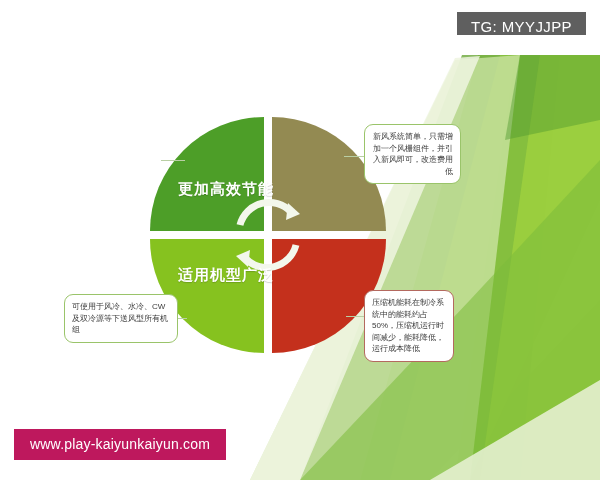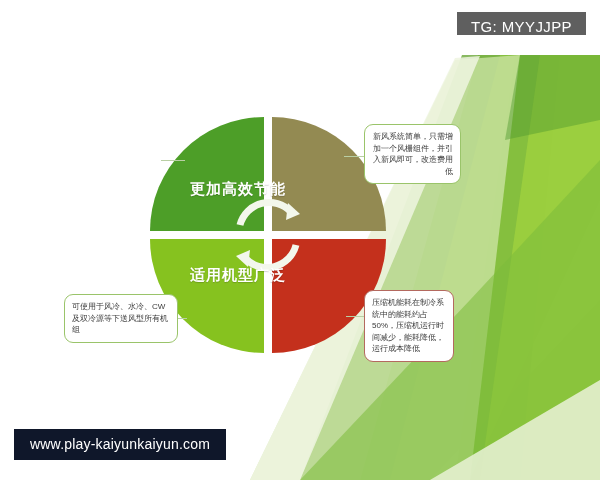--- a/index.html
+++ b/index.html
@@ -36,21 +36,21 @@
     letter-spacing: 0.4px;
     padding: 6px 14px 0 14px;
     white-space: nowrap;
   }
 
   
   .url-bar {
     position: absolute;
     left: 14px;
     bottom: 20px;
-    background: #0f172a;
+    background: #be185d;
     color: #ffffff;
     font-size: 14px;
     letter-spacing: 0.2px;
     padding: 7px 16px 8px 16px;
     white-space: nowrap;
   }
 
   
   .wheel {
     position: absolute;
@@ -62,21 +62,20 @@
   .wheel svg { display: block; }
 
   .quad-label {
     position: absolute;
     color: #ffffff;
     font-size: 15px;
     font-weight: bold;
     letter-spacing: 1px;
     white-space: nowrap;
     text-shadow: 0 1px 1px rgba(0,0,0,0.18);
-    margin-left: 12px;
   }
   .ql-tl { left: 178px; top: 180px; }
   .ql-tr { left: 277px; top: 180px; }
   .ql-bl { left: 178px; top: 266px; }
   .ql-br { left: 277px; top: 266px; }
 
   
   .callout {
     position: absolute;
     box-sizing: border-box;

